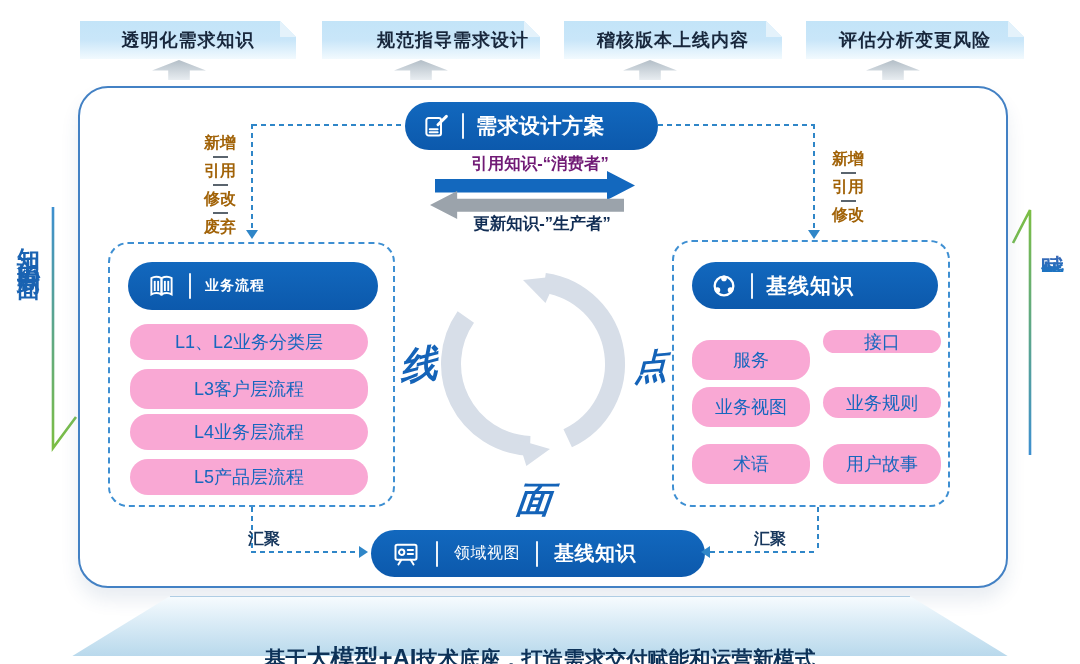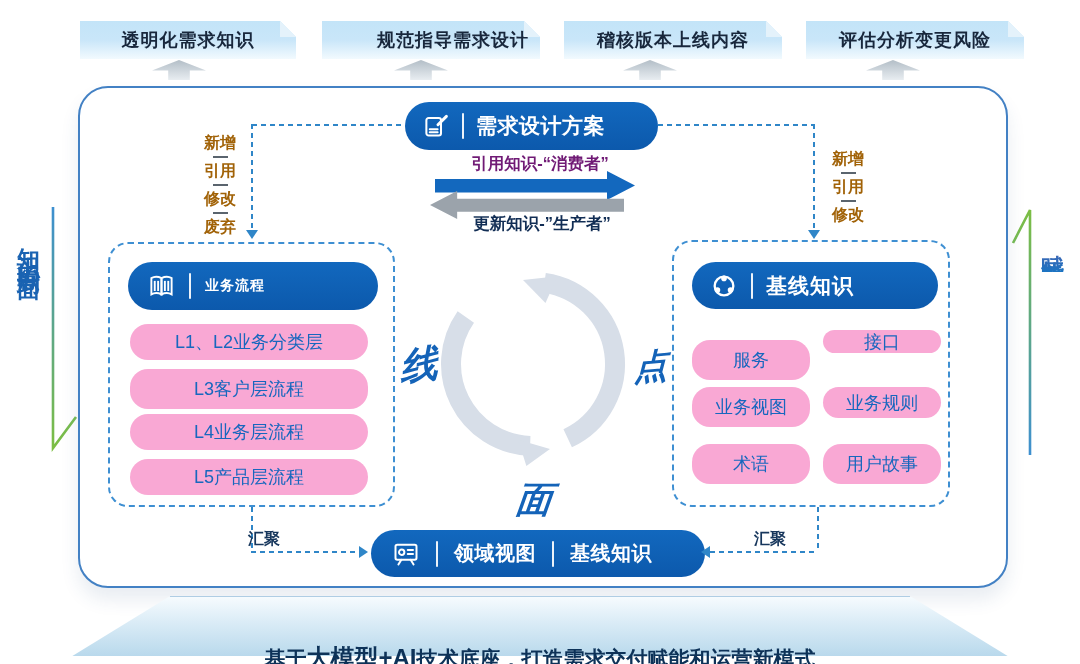--- a/index.html
+++ b/index.html
@@ -147,21 +147,21 @@
   <div class="pill-blue" style="left:371px;top:530px;width:334px;height:47px;padding:0 21px;gap:16px;">
     <svg width="28" height="28" viewBox="0 0 24 24" fill="none" stroke="#fff" stroke-width="1.7" stroke-linecap="round">
       <rect x="3" y="4" width="18" height="13" rx="1.5"></rect>
       <circle cx="8.3" cy="10.5" r="2.3"></circle>
       <line x1="13.5" y1="8.5" x2="18" y2="8.5"></line>
         <line x1="13.5" y1="12" x2="18" y2="12"></line>
       <line x1="8" y1="17" x2="5.5" y2="21"></line>
         <line x1="16" y1="17" x2="18.5" y2="21"></line>
     </svg>
     <div class="vdiv"></div>
-    <span style="font-size:20px;font-weight:bold;letter-spacing:.5px;">领域视图</span>
+    <span style="font-size:16px;font-weight:normal;letter-spacing:.5px;">领域视图</span>
     <div class="vdiv"></div>
     <span style="font-size:20px;font-weight:bold;letter-spacing:.5px;">基线知识</span>
   </div>
 
   <div class="dashedv" style="left:251px;top:507px;height:45px;"></div>
   <div class="dashedh" style="left:251px;top:551px;width:108px;"></div>
   <div class="arr-right" style="left:359px;top:546px;"></div>
   <div style="position:absolute;left:242px;top:529px;width:44px;text-align:center;font-size:16px;font-weight:bold;color:#16365C;">汇聚</div>
   <div class="dashedv" style="left:817px;top:507px;height:45px;"></div>
   <div class="dashedh" style="left:710px;top:551px;width:108px;"></div>

